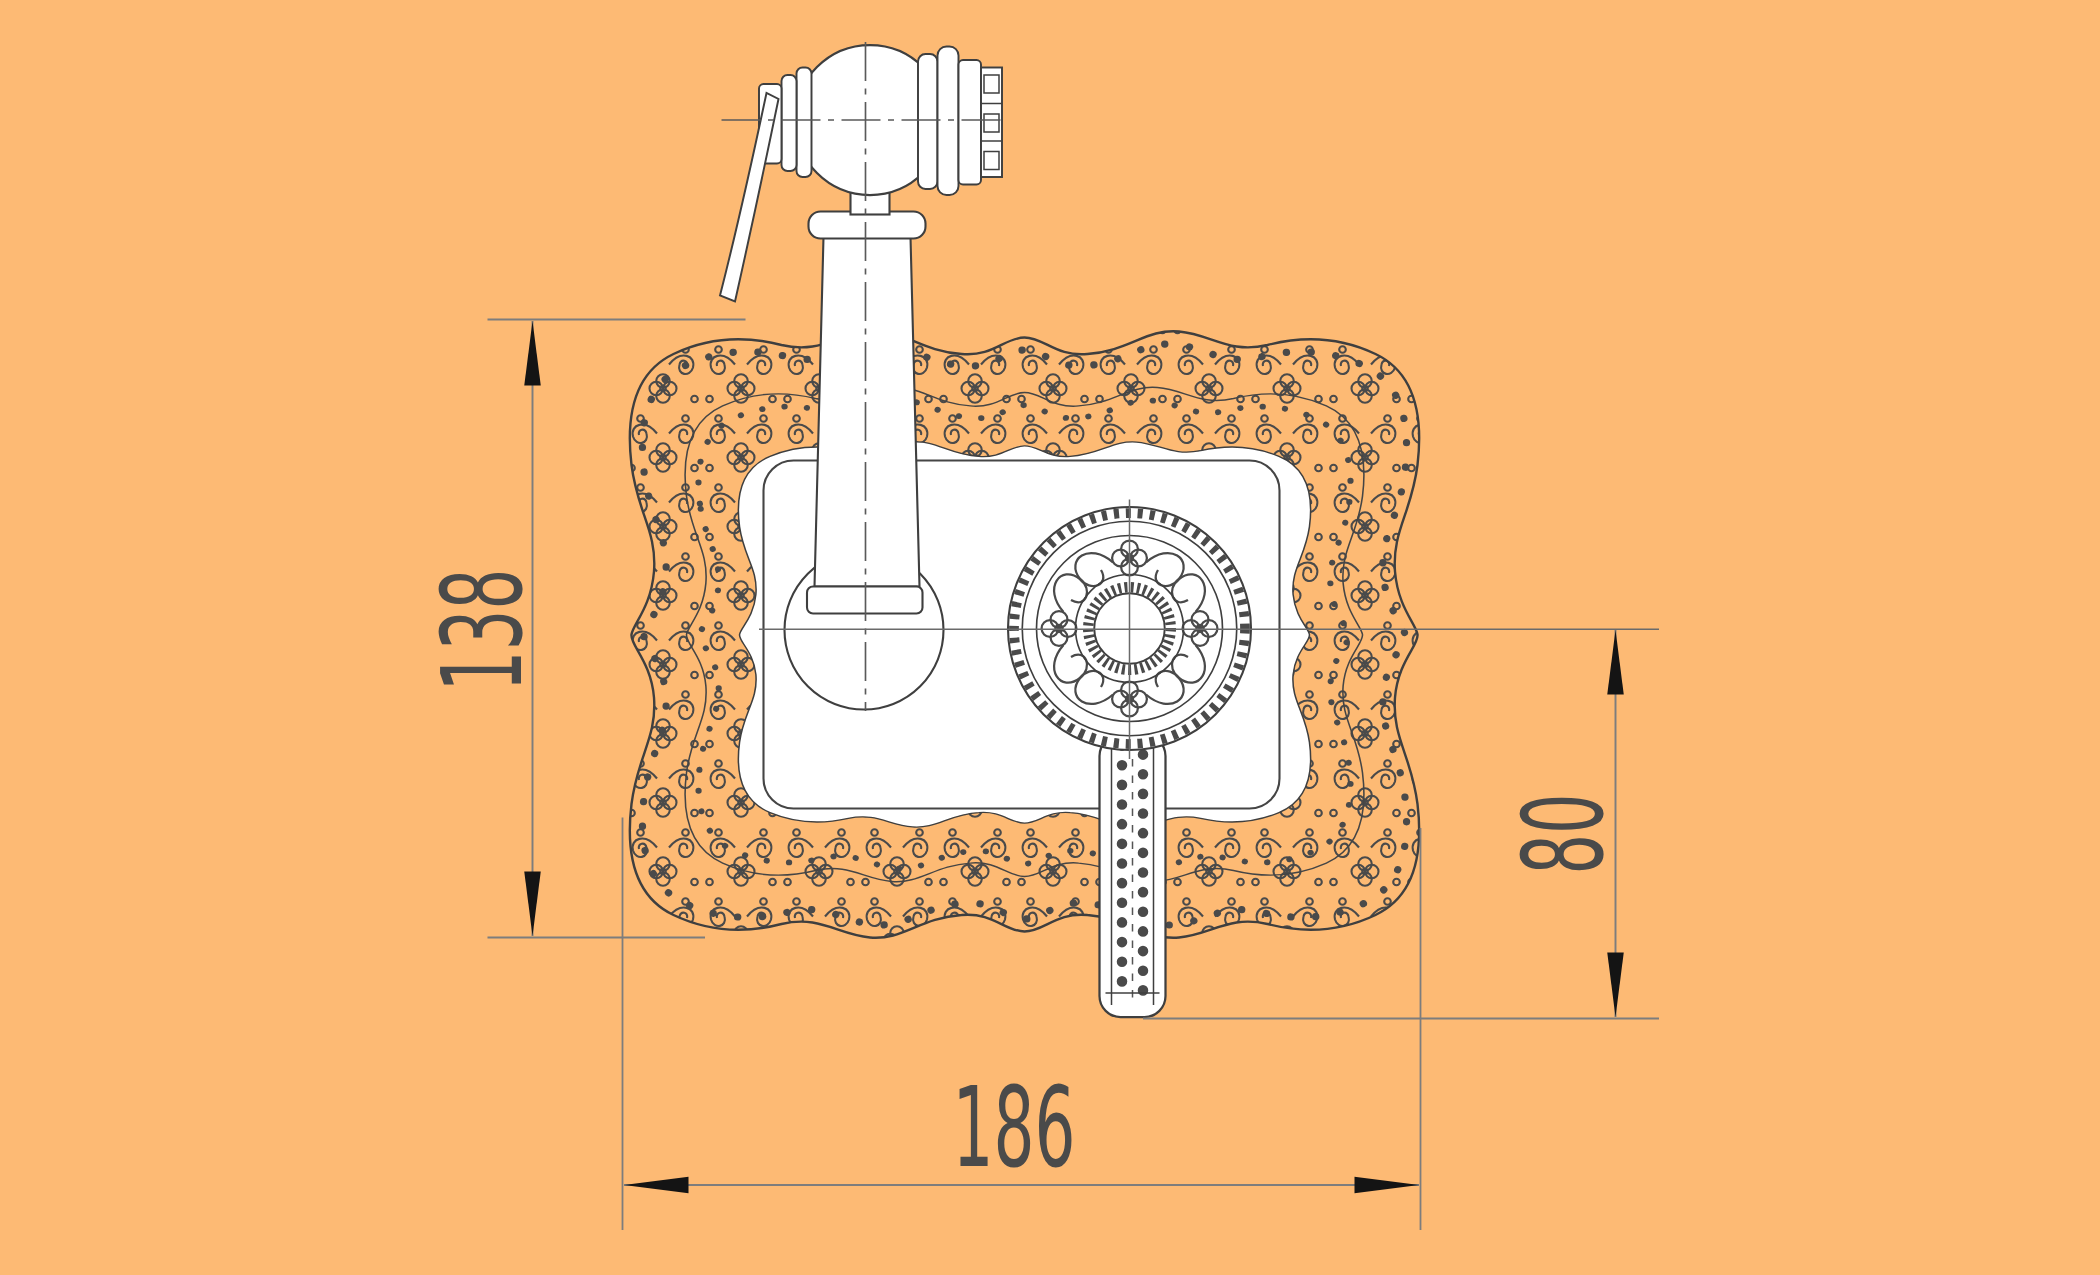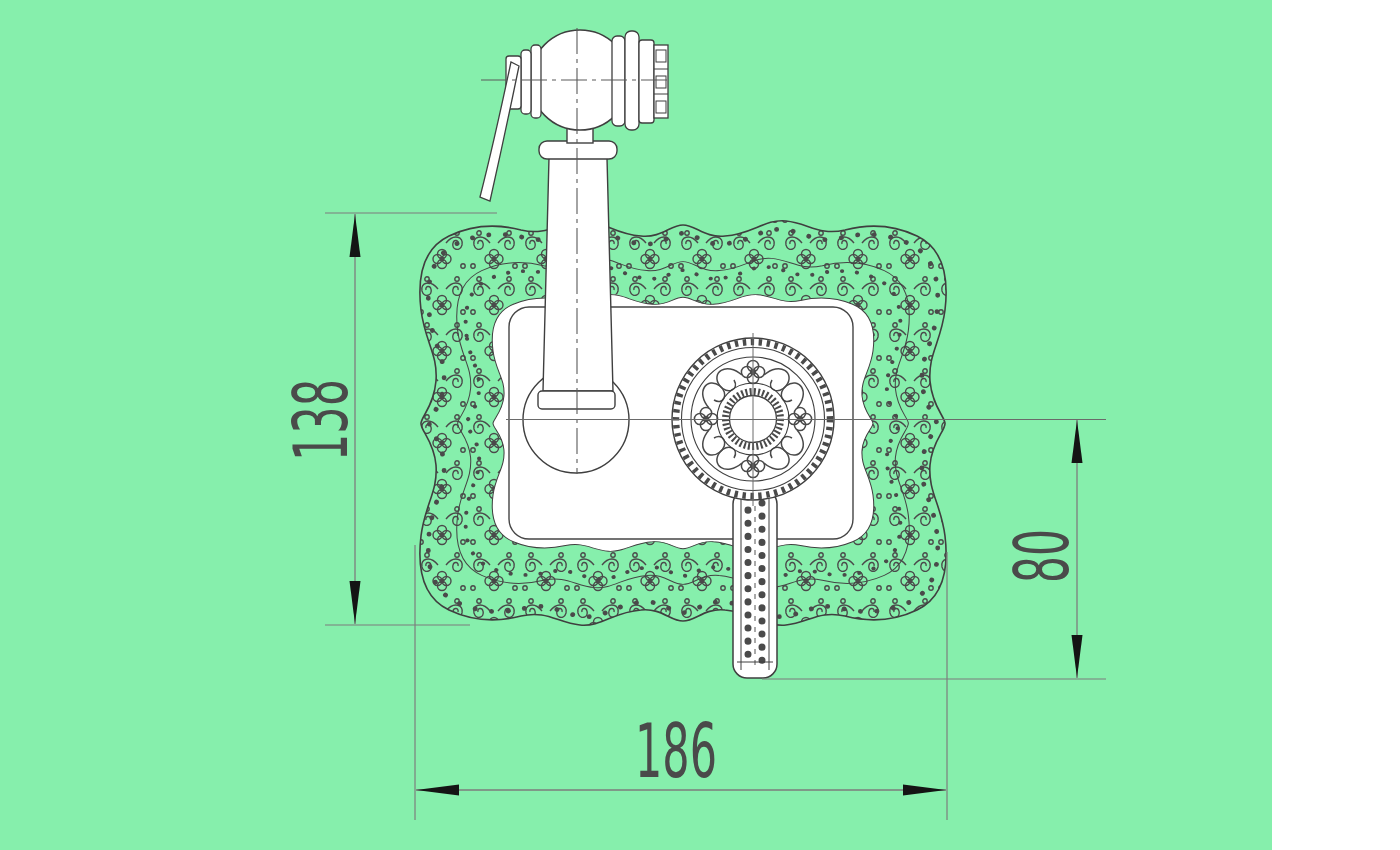--- a/index.html
+++ b/index.html
@@ -1,16 +1,16 @@
 <!DOCTYPE html>
 <html><head>
 <meta charset="utf-8">
 <style>
   html,body{margin:0;padding:0;background:#ffffff;}
-  .stage{position:relative;width:1272px;height:850px;background:#86efac;overflow:hidden;
+  .stage{position:relative;width:1400px;height:850px;background:#fdba74;overflow:hidden;
          font-family:"DejaVu Sans",sans-serif;}
   svg{position:absolute;left:0;top:0;display:block;}
   text{font-family:"DejaVu Sans",sans-serif;font-weight:400;}
 </style>
 </head>
 <body>
 
 <div class="stage">
 <svg width="1400" height="850" viewBox="0 0 1400 850">
 

